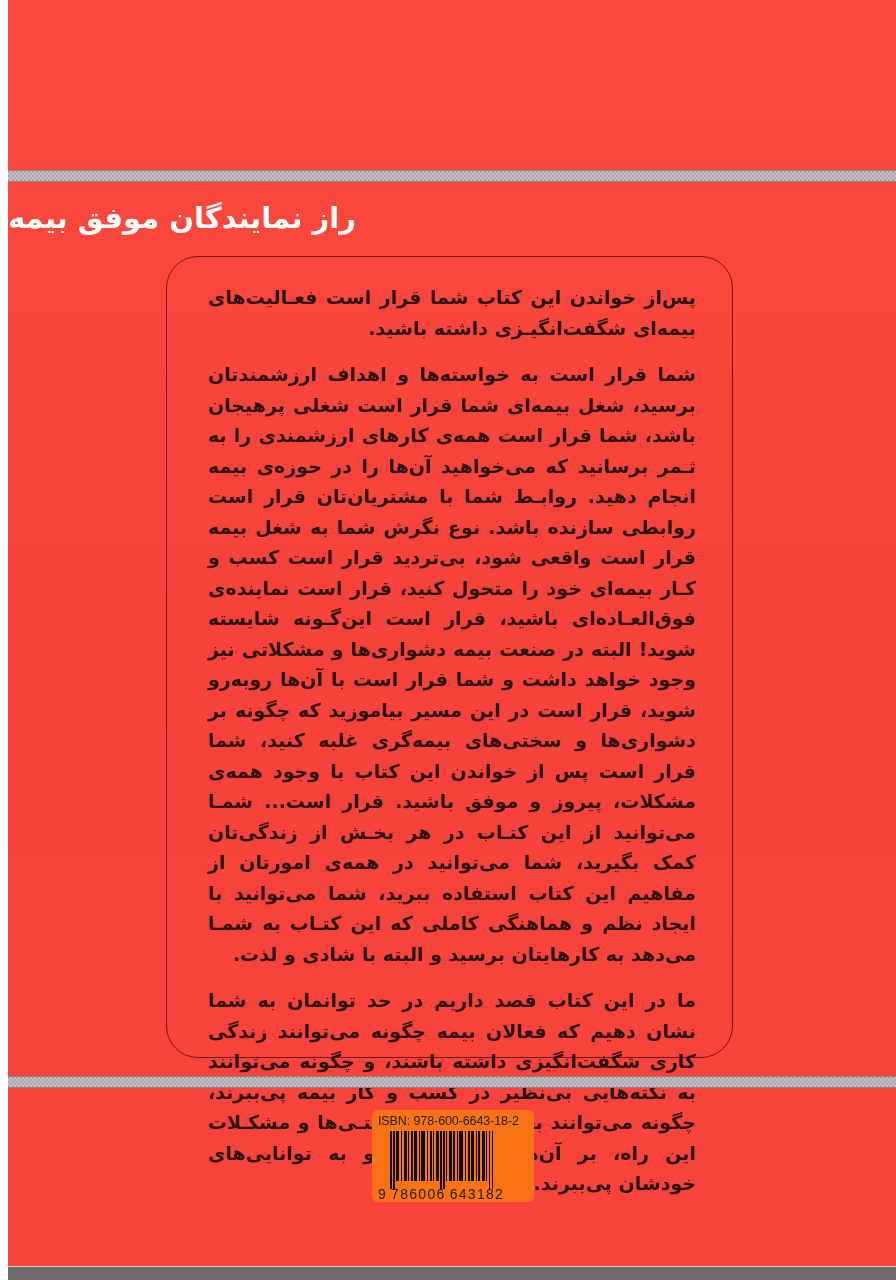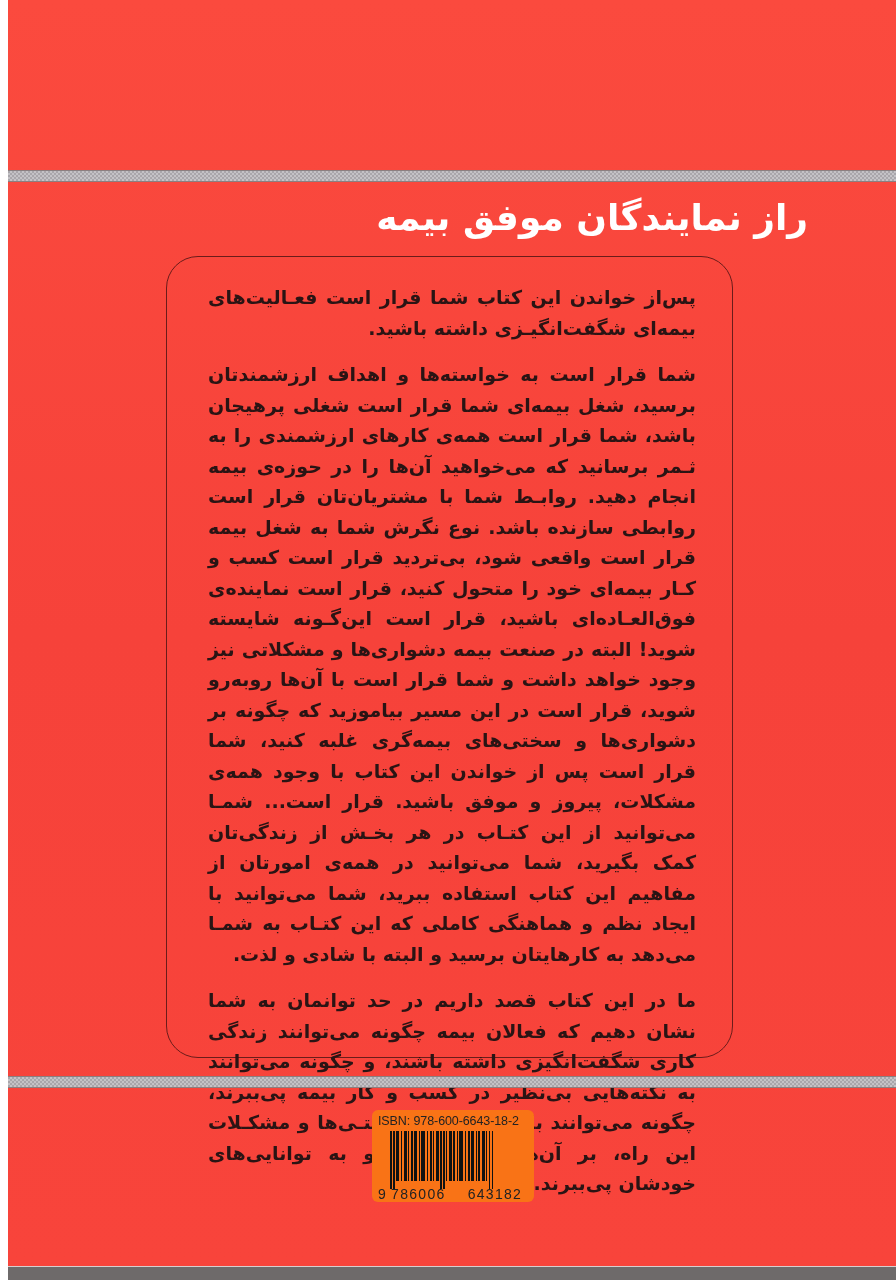--- a/index.html
+++ b/index.html
@@ -47,24 +47,24 @@
       border-bottom: 1px solid #8c7f80;
     }
     .stripe.top { top: 170px; }
     .stripe.bottom { top: 1076px; }
 
     .title {
       position: absolute;
       left: 8px;
       width: 800px;
       top: 196px;
-      text-align: right;
+      text-align: left;
       direction: rtl;
       color: #ffffff;
-      font-size: 36px;
+      font-size: 29px;
       font-weight: bold;
       line-height: 44px;
     }
 
     .text-box {
       position: absolute;
       left: 166px;
       top: 256px;
       width: 567px;
       height: 802px;
@@ -128,21 +128,21 @@
       position: absolute;
       left: 6px;
       top: 76px;
       font-family: "Liberation Sans", sans-serif;
       font-size: 14px;
       color: #222;
       letter-spacing: 1.3px;
       white-space: nowrap;
     }
     .digits .first { margin-right: 4px; }
-    .digits .mid { margin-right: 22px; }
+    .digits .mid { margin-right: 4px; }
   </style>
 </head>
 <body>
 
 <div class="cover"></div>
 <div class="bottom-band"></div>
 
 <div class="stripe top"></div>
 
 <div class="title">راز نمایندگان موفق بیمه</div>

